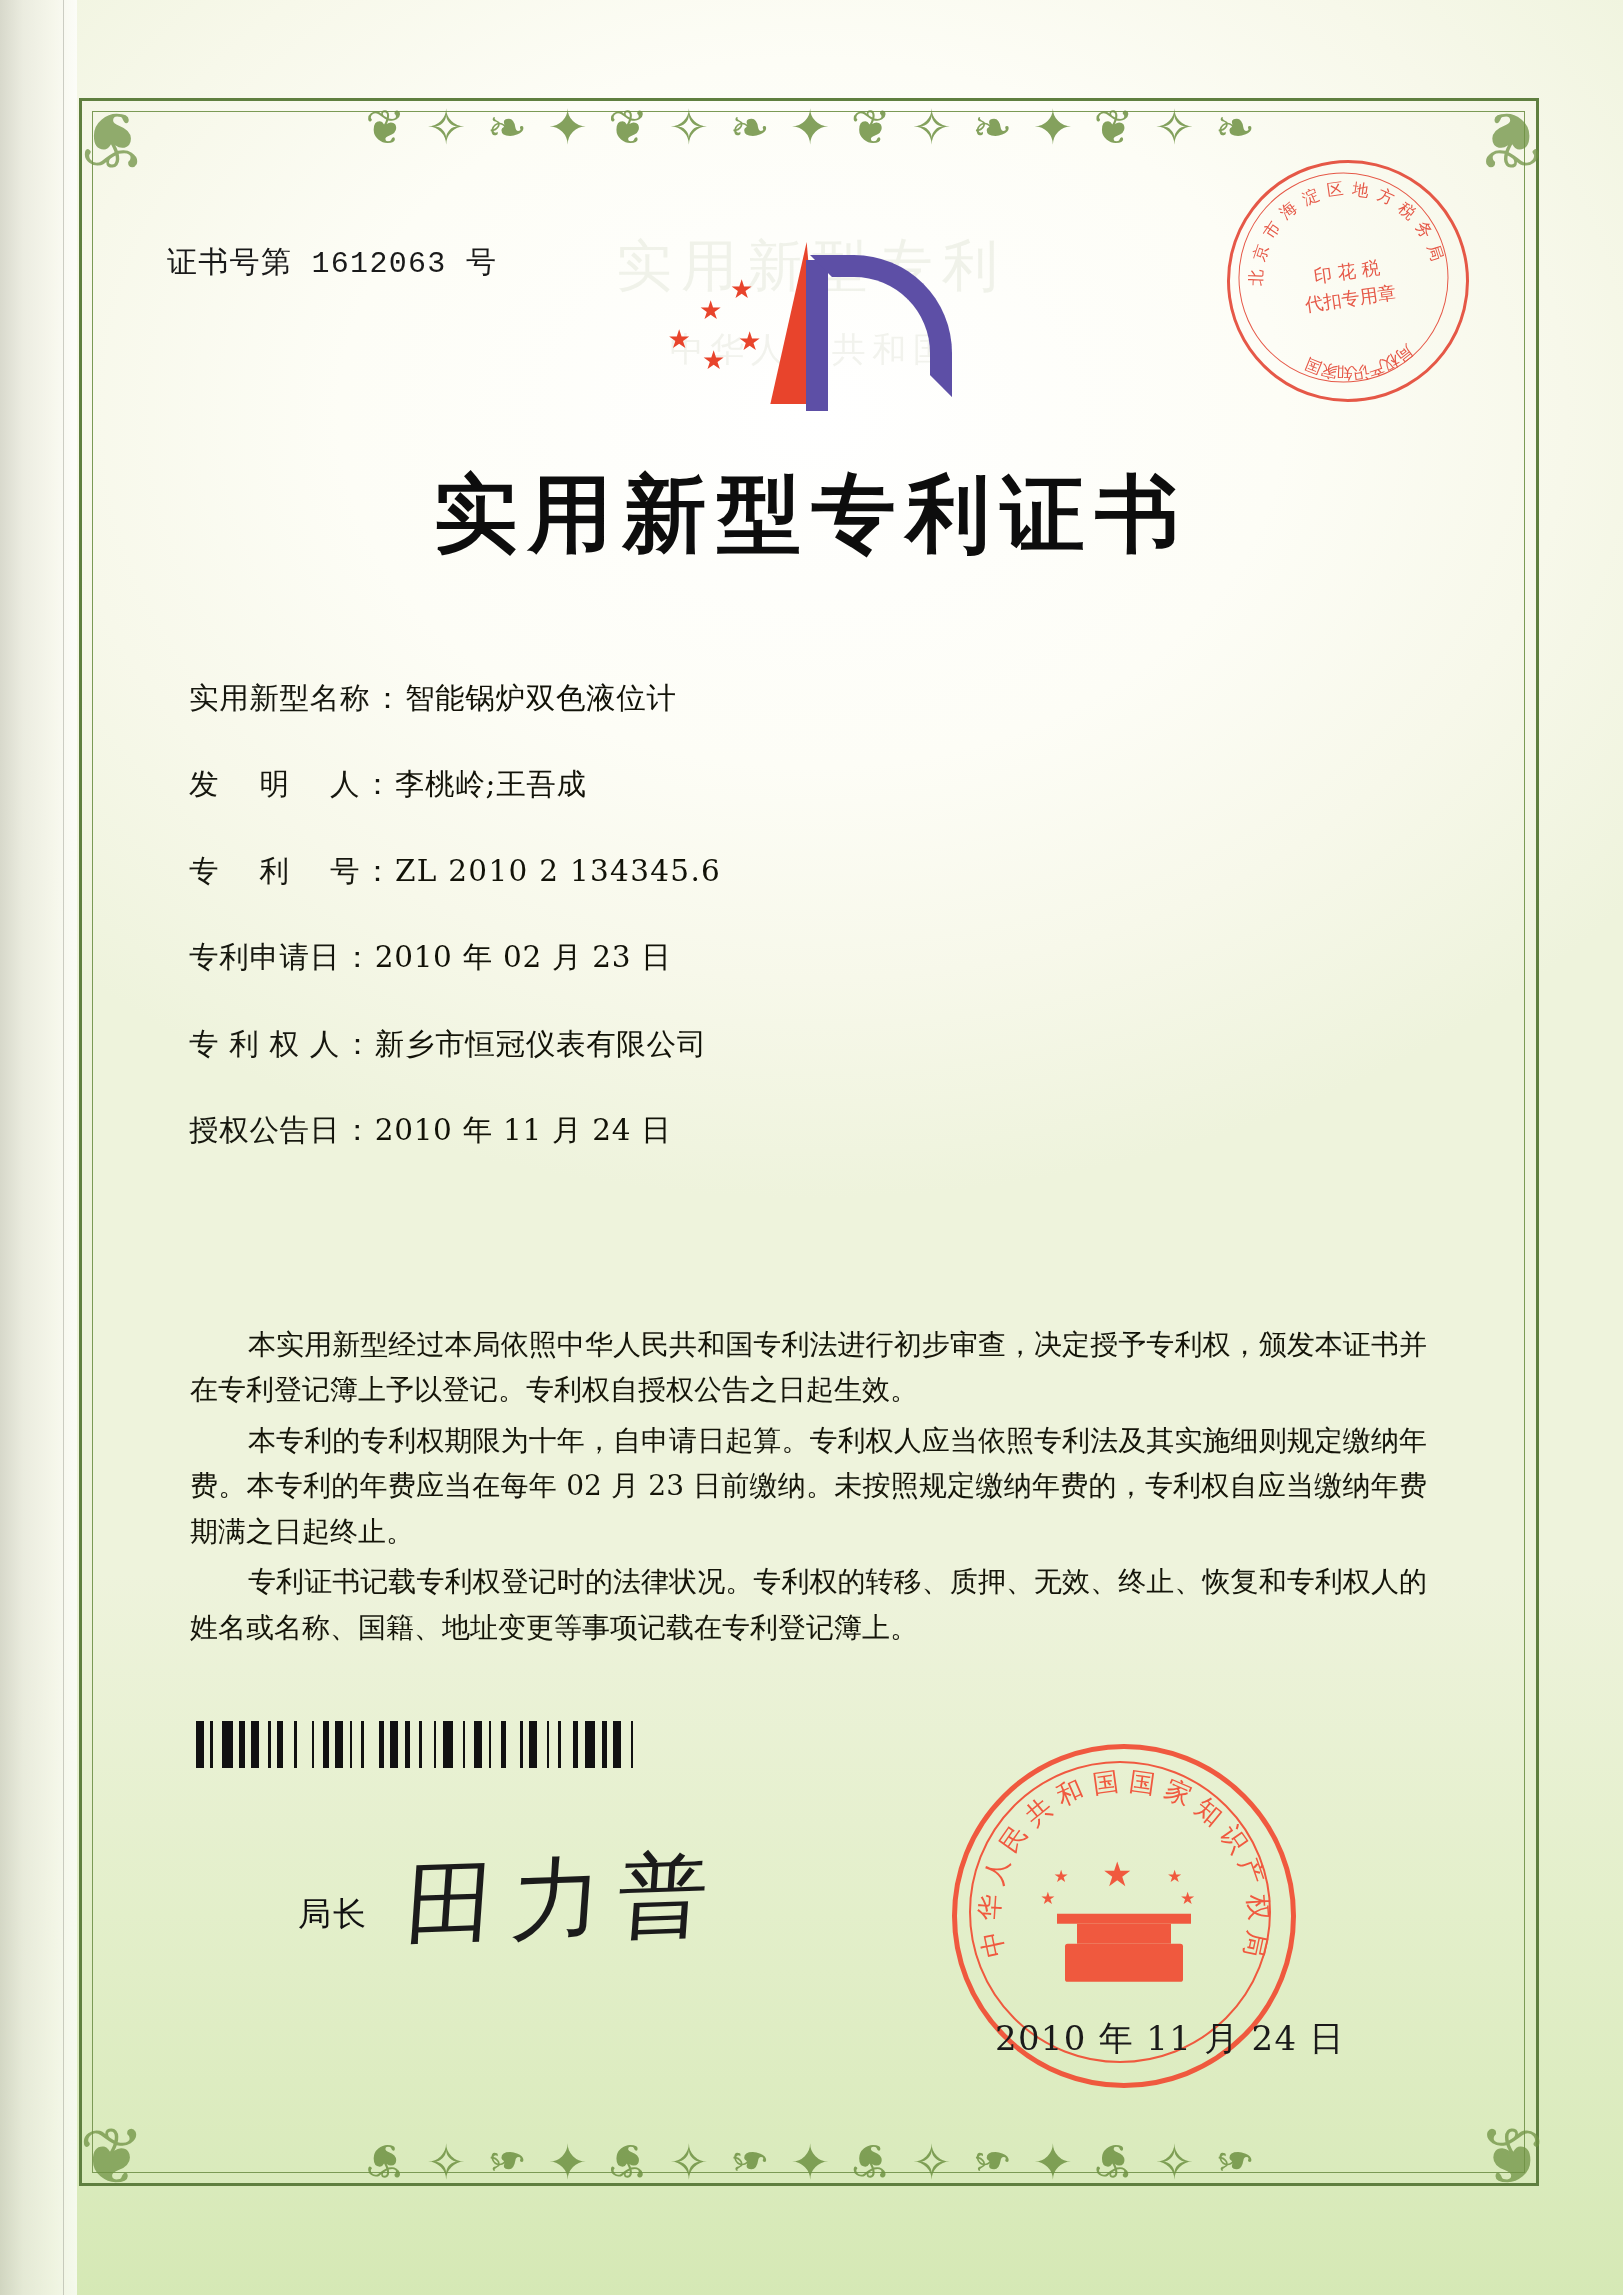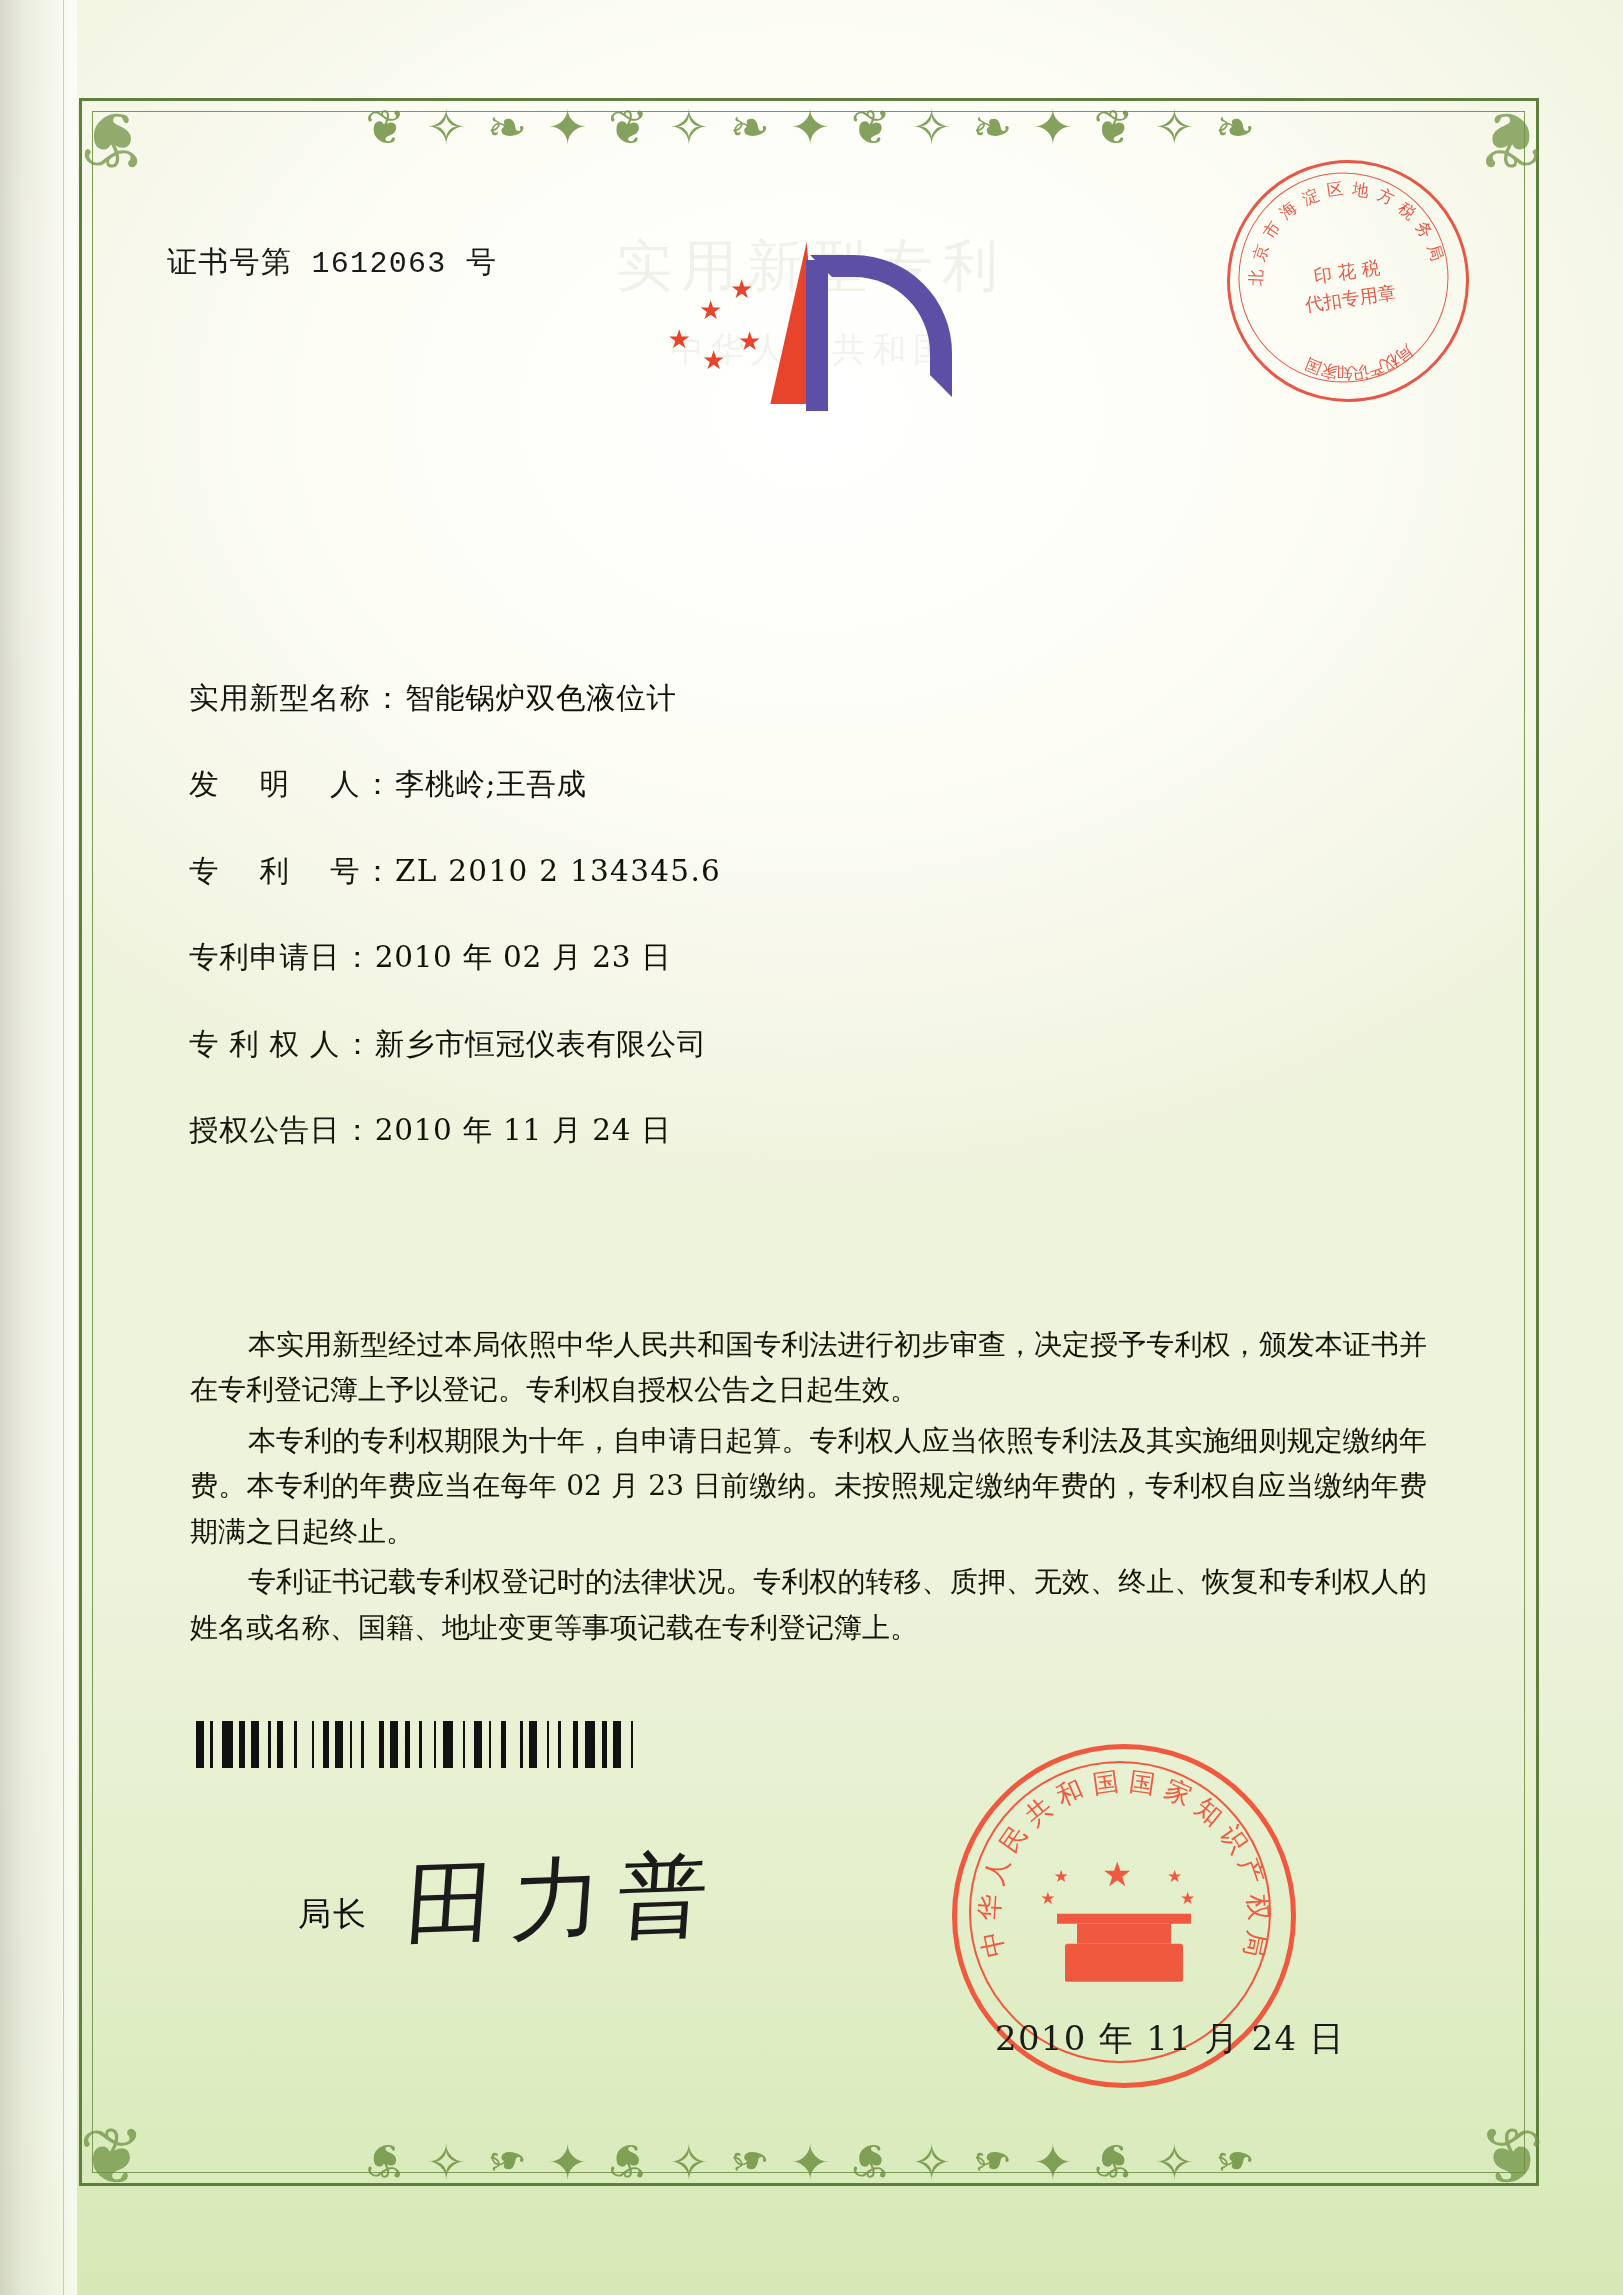--- a/index.html
+++ b/index.html
@@ -467,20 +467,21 @@
     <div class="star s1">★</div>
     <div class="star s2">★</div>
     <div class="star s3">★</div>
     <div class="star s4">★</div>
     <div class="star s5">★</div>
     <div class="sail"></div>
     <div class="mast"></div>
     <div class="curve"></div>
   </div>
 
+  <div id="main-title">实用新型专利证书</div>
 
   <div id="fields">
     <div class="field-row">
       <span class="field-label">实用新型名称</span>
       <span class="field-colon">：</span>
       <span class="field-value">智能锅炉双色液位计</span>
     </div>
     <div class="field-row">
       <span class="field-label">发    明    人</span>
       <span class="field-colon">：</span>

